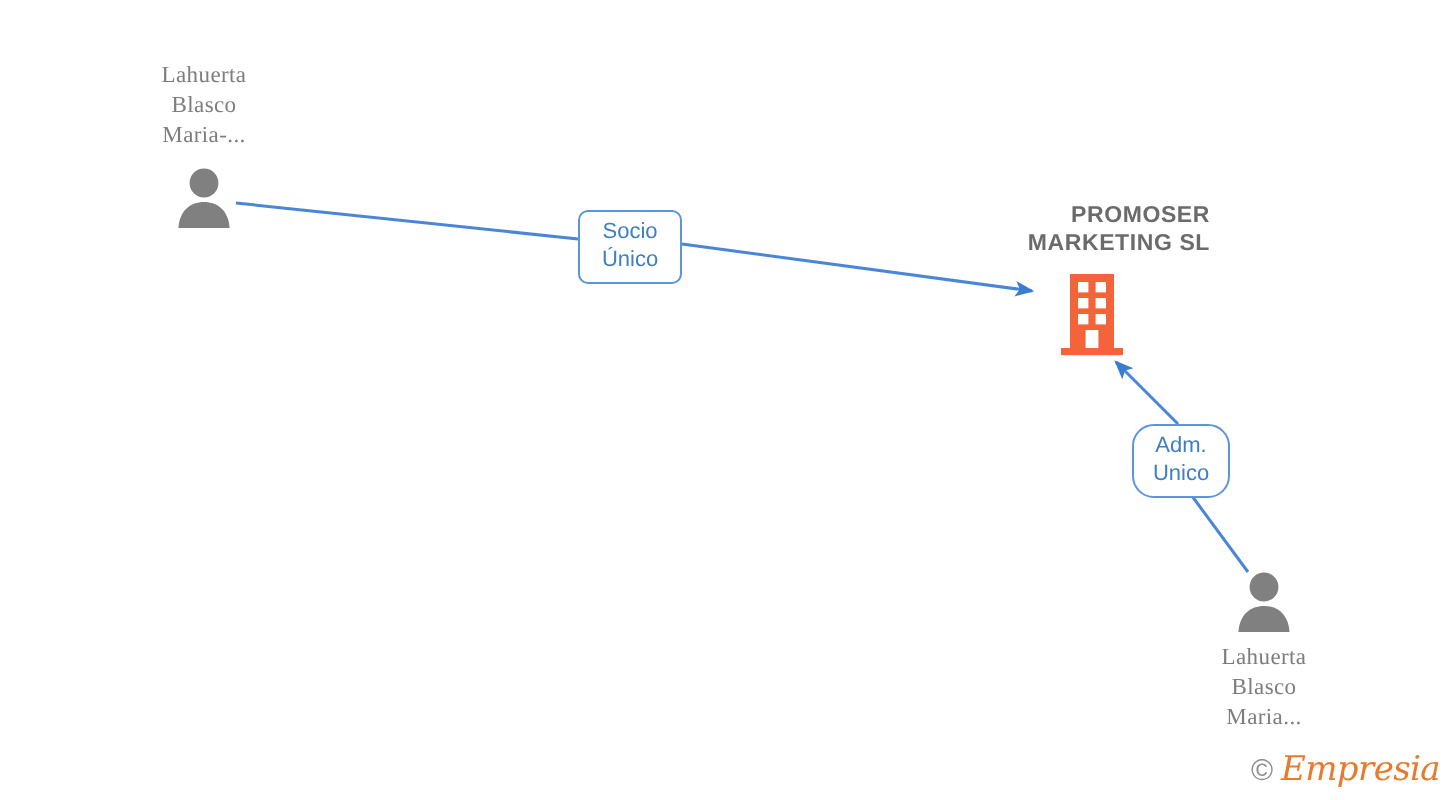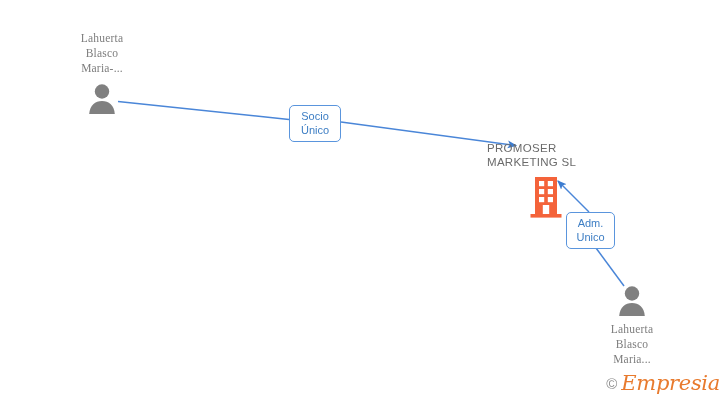--- a/index.html
+++ b/index.html
@@ -53,26 +53,25 @@
     color: #7d7d7d;
     letter-spacing: 0.2px;
     white-space: pre-line;
     font-family: Liberation Serif, serif;
   }
 
   .company-label {
     font-size: 11.5px;
     line-height: 14px;
     color: #6b6b6b;
-    font-weight: normal;
+    font-weight: bold;
     letter-spacing: 0.3px;
     white-space: pre-line;
-    text-align: left;
+    text-align: right;
     font-family: "Liberation Sans", sans-serif;
-    margin-top: 40px;
   }
 
   
   .edge-label {
     position: absolute;
     background: #ffffff;
     border: 1.4px solid #5a95dd;
     border-radius: 5px;
     color: #3d7ec4;
     font-size: 11px;
@@ -95,21 +94,21 @@
     user-select: none;
   }
   #watermark .copy {
     font-size: 15px;
     color: #8e8e8e;
     line-height: 1;
   }
   #watermark .brand {
     font-family: "DejaVu Serif", serif;
     font-style: italic;
-    font-size: 21px;
+    font-size: 17px;
     color: #e87a2d;
     line-height: 1;
     letter-spacing: -0.3px;
   }
 </style>
 </head>
 <body>
 
 <div id="diagram-canvas">
 
@@ -155,21 +154,21 @@
       <rect x="20.8" y="6" width="5.2" height="5.2" fill="#ffffff"></rect>
       <rect x="12" y="14" width="5.2" height="5.2" fill="#ffffff"></rect>
       <rect x="20.8" y="14" width="5.2" height="5.2" fill="#ffffff"></rect>
       <rect x="12" y="22" width="5.2" height="5.2" fill="#ffffff"></rect>
       <rect x="20.8" y="22" width="5.2" height="5.2" fill="#ffffff"></rect>
 
       <rect x="15.8" y="30" width="6.4" height="9" fill="#ffffff"></rect>
     </svg>
   </div>
 
-  <div class="edge-label" style="left:566px; top:212px; width:49px;">Adm.
+  <div class="edge-label" style="left:566px; top:212px; width:49px;border-radius:11px;">Adm.
 Unico</div>
 
   <div class="node" style="left:572px; top:283px; width:120px;">
     <svg class="person-icon" width="34" height="34" viewBox="0 0 34 34">
       <circle cx="17" cy="10.5" r="7.2" fill="#808080"></circle>
       <path d="M4.2,33 C4.8,24.2 10.2,20 17,20 C23.8,20 29.2,24.2 29.8,33 Z" fill="#808080"></path>
     </svg>
     <div class="node-label" style="margin-top:5px;">Lahuerta
 Blasco
 Maria...</div>

